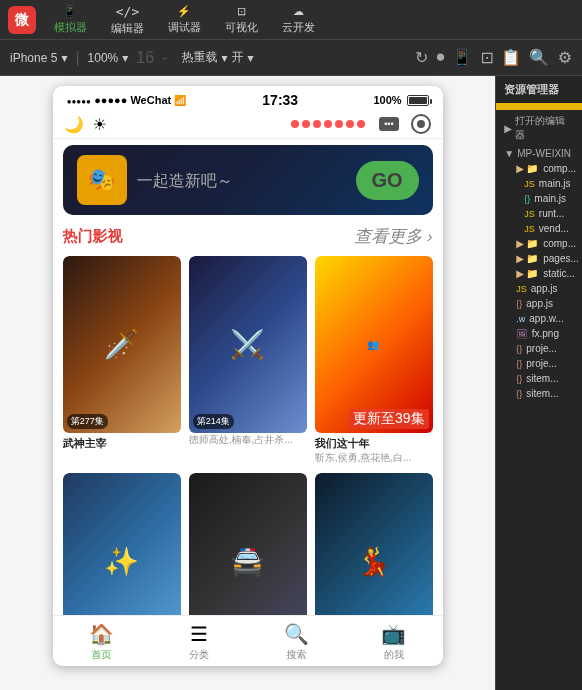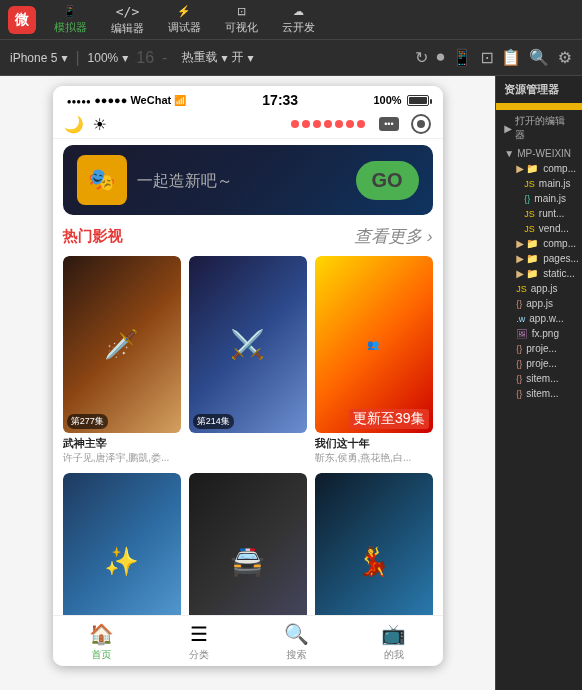--- a/index.html
+++ b/index.html
@@ -435,28 +435,28 @@
         </div>
 
         <div class="movie-grid">
 
           <div class="movie-card">
             <div class="movie-thumb">
               <div class="movie-thumb-bg poster-1">🗡️</div>
               <div class="movie-badge">第277集</div>
             </div>
             <div class="movie-name">武神主宰</div>
-            <div class="movie-cast">许子见,唐泽宇,鹏凱,娄...</div>
           </div>
 
           <div class="movie-card">
             <div class="movie-thumb">
               <div class="movie-thumb-bg poster-2">⚔️</div>
               <div class="movie-badge">第214集</div>
             </div>
+            <div class="movie-cast">德师高处,楠奉,占井杀...</div>
           </div>
 
           <div class="movie-card">
             <div class="movie-thumb">
               <div class="movie-thumb-bg poster-3" style="flex-direction:column;gap:2px">
                 <span style="font-size:10px;color:white;text-align:center;padding:2px">👥</span>
               </div>
               <div class="movie-update-badge">更新至39集</div>
             </div>
             <div class="movie-name">我们这十年</div>

